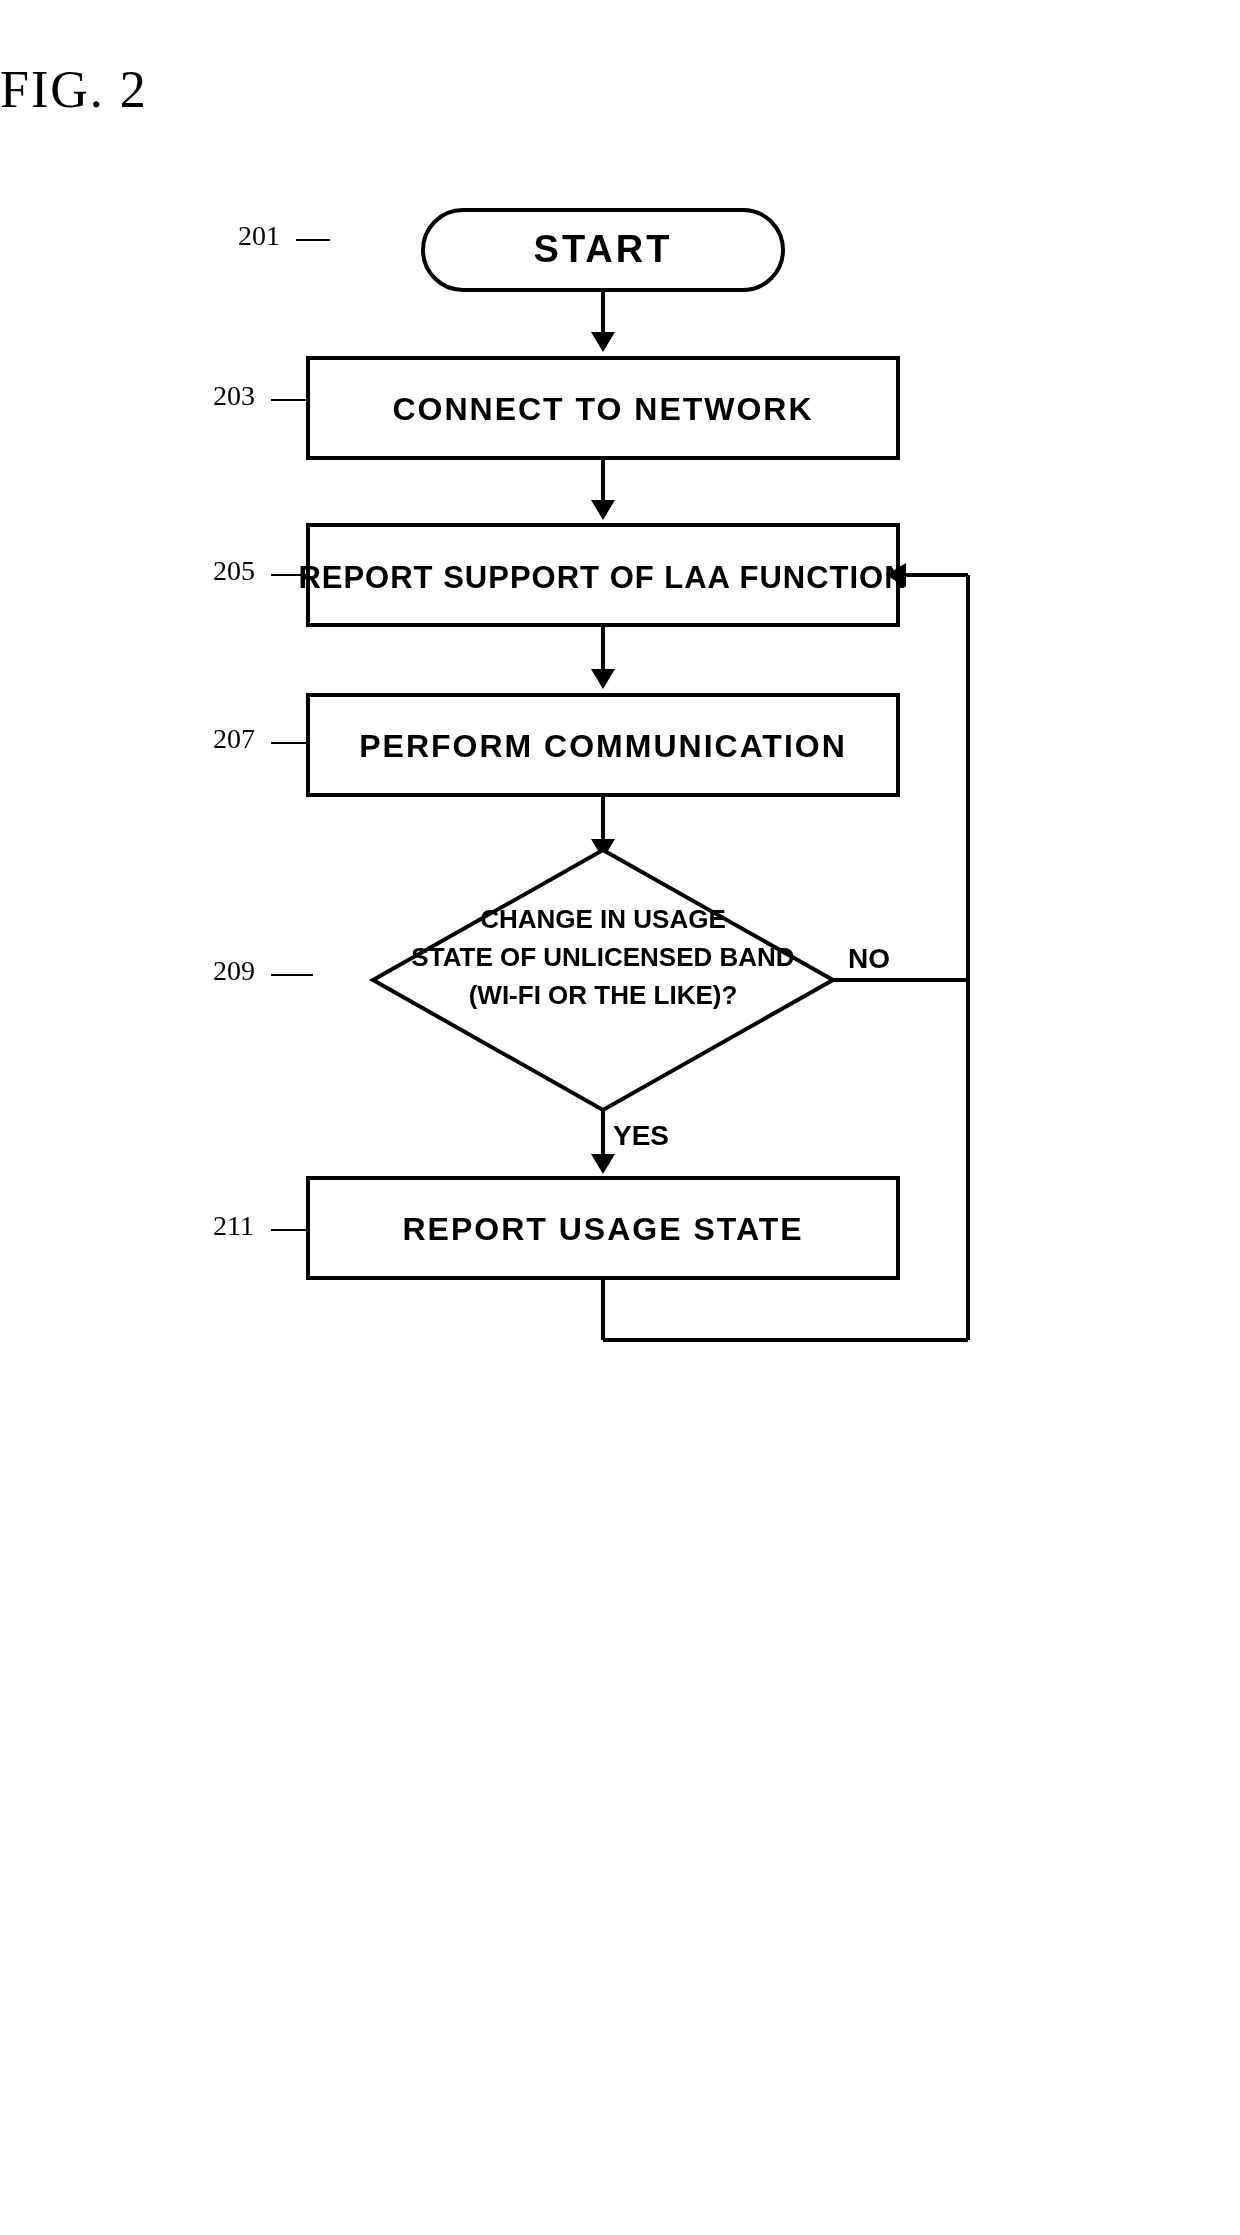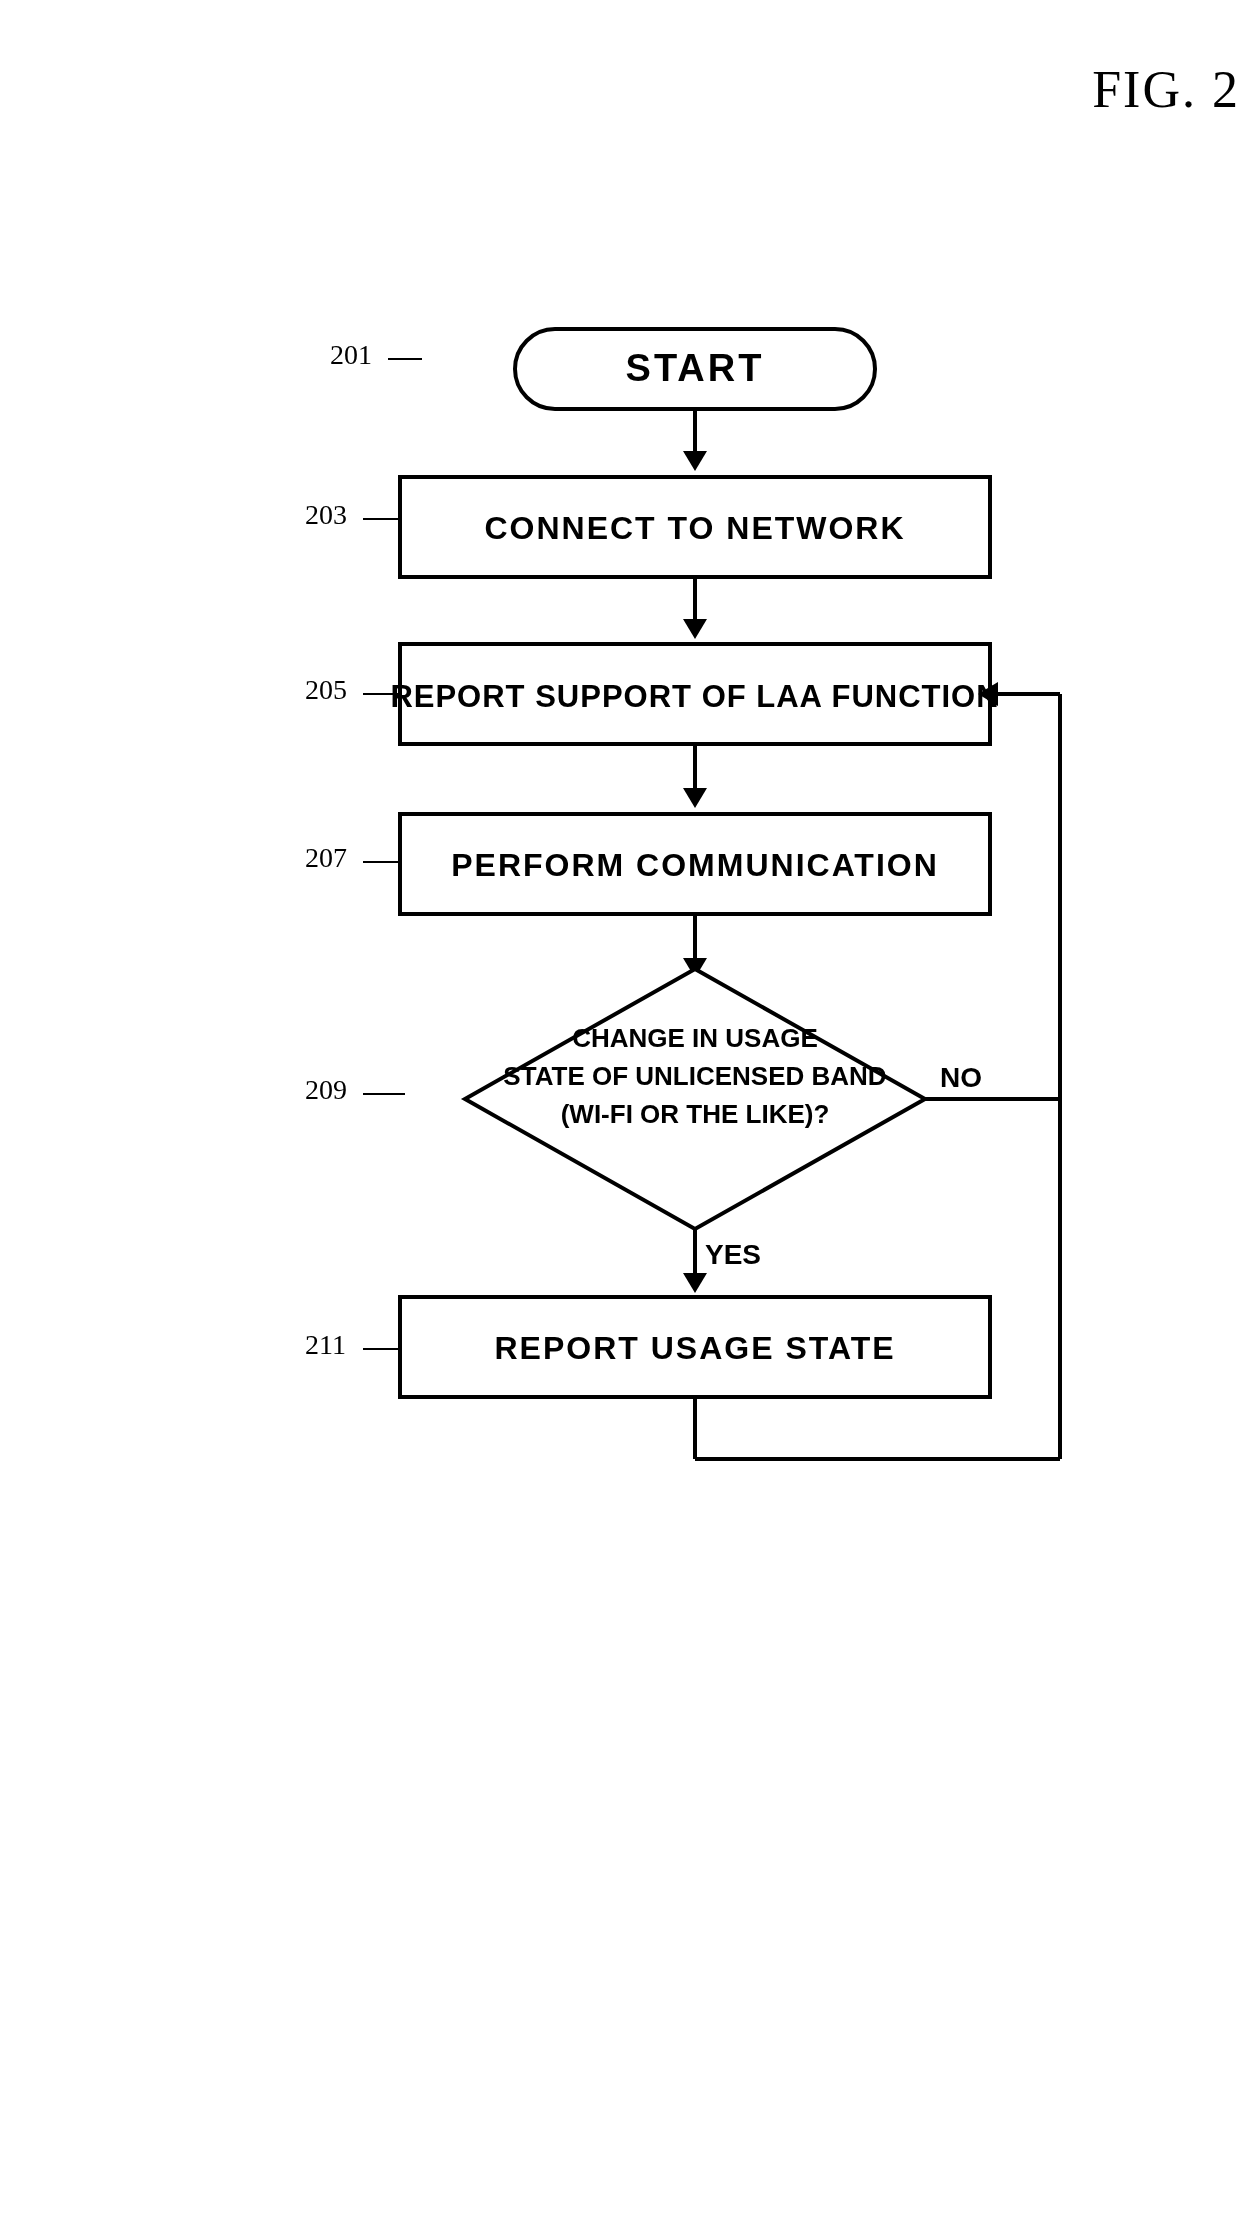--- a/index.html
+++ b/index.html
@@ -16,22 +16,22 @@
       overflow: hidden;
       position: relative;
     }
 
     .page {
       width: 1240px;
       height: 2235px;
       background: #ffffff;
       position: relative;
       display: flex;
-      flex-direction: column;
-      align-items: flex-end;
+      flex-direction: row;
+      align-items: flex-start;
     }
 
     .fig-title {
       font-size: 52px;
       font-weight: normal;
       margin-top: 60px;
       letter-spacing: 2px;
       font-family: 'Times New Roman', Times, serif;
     }
 

